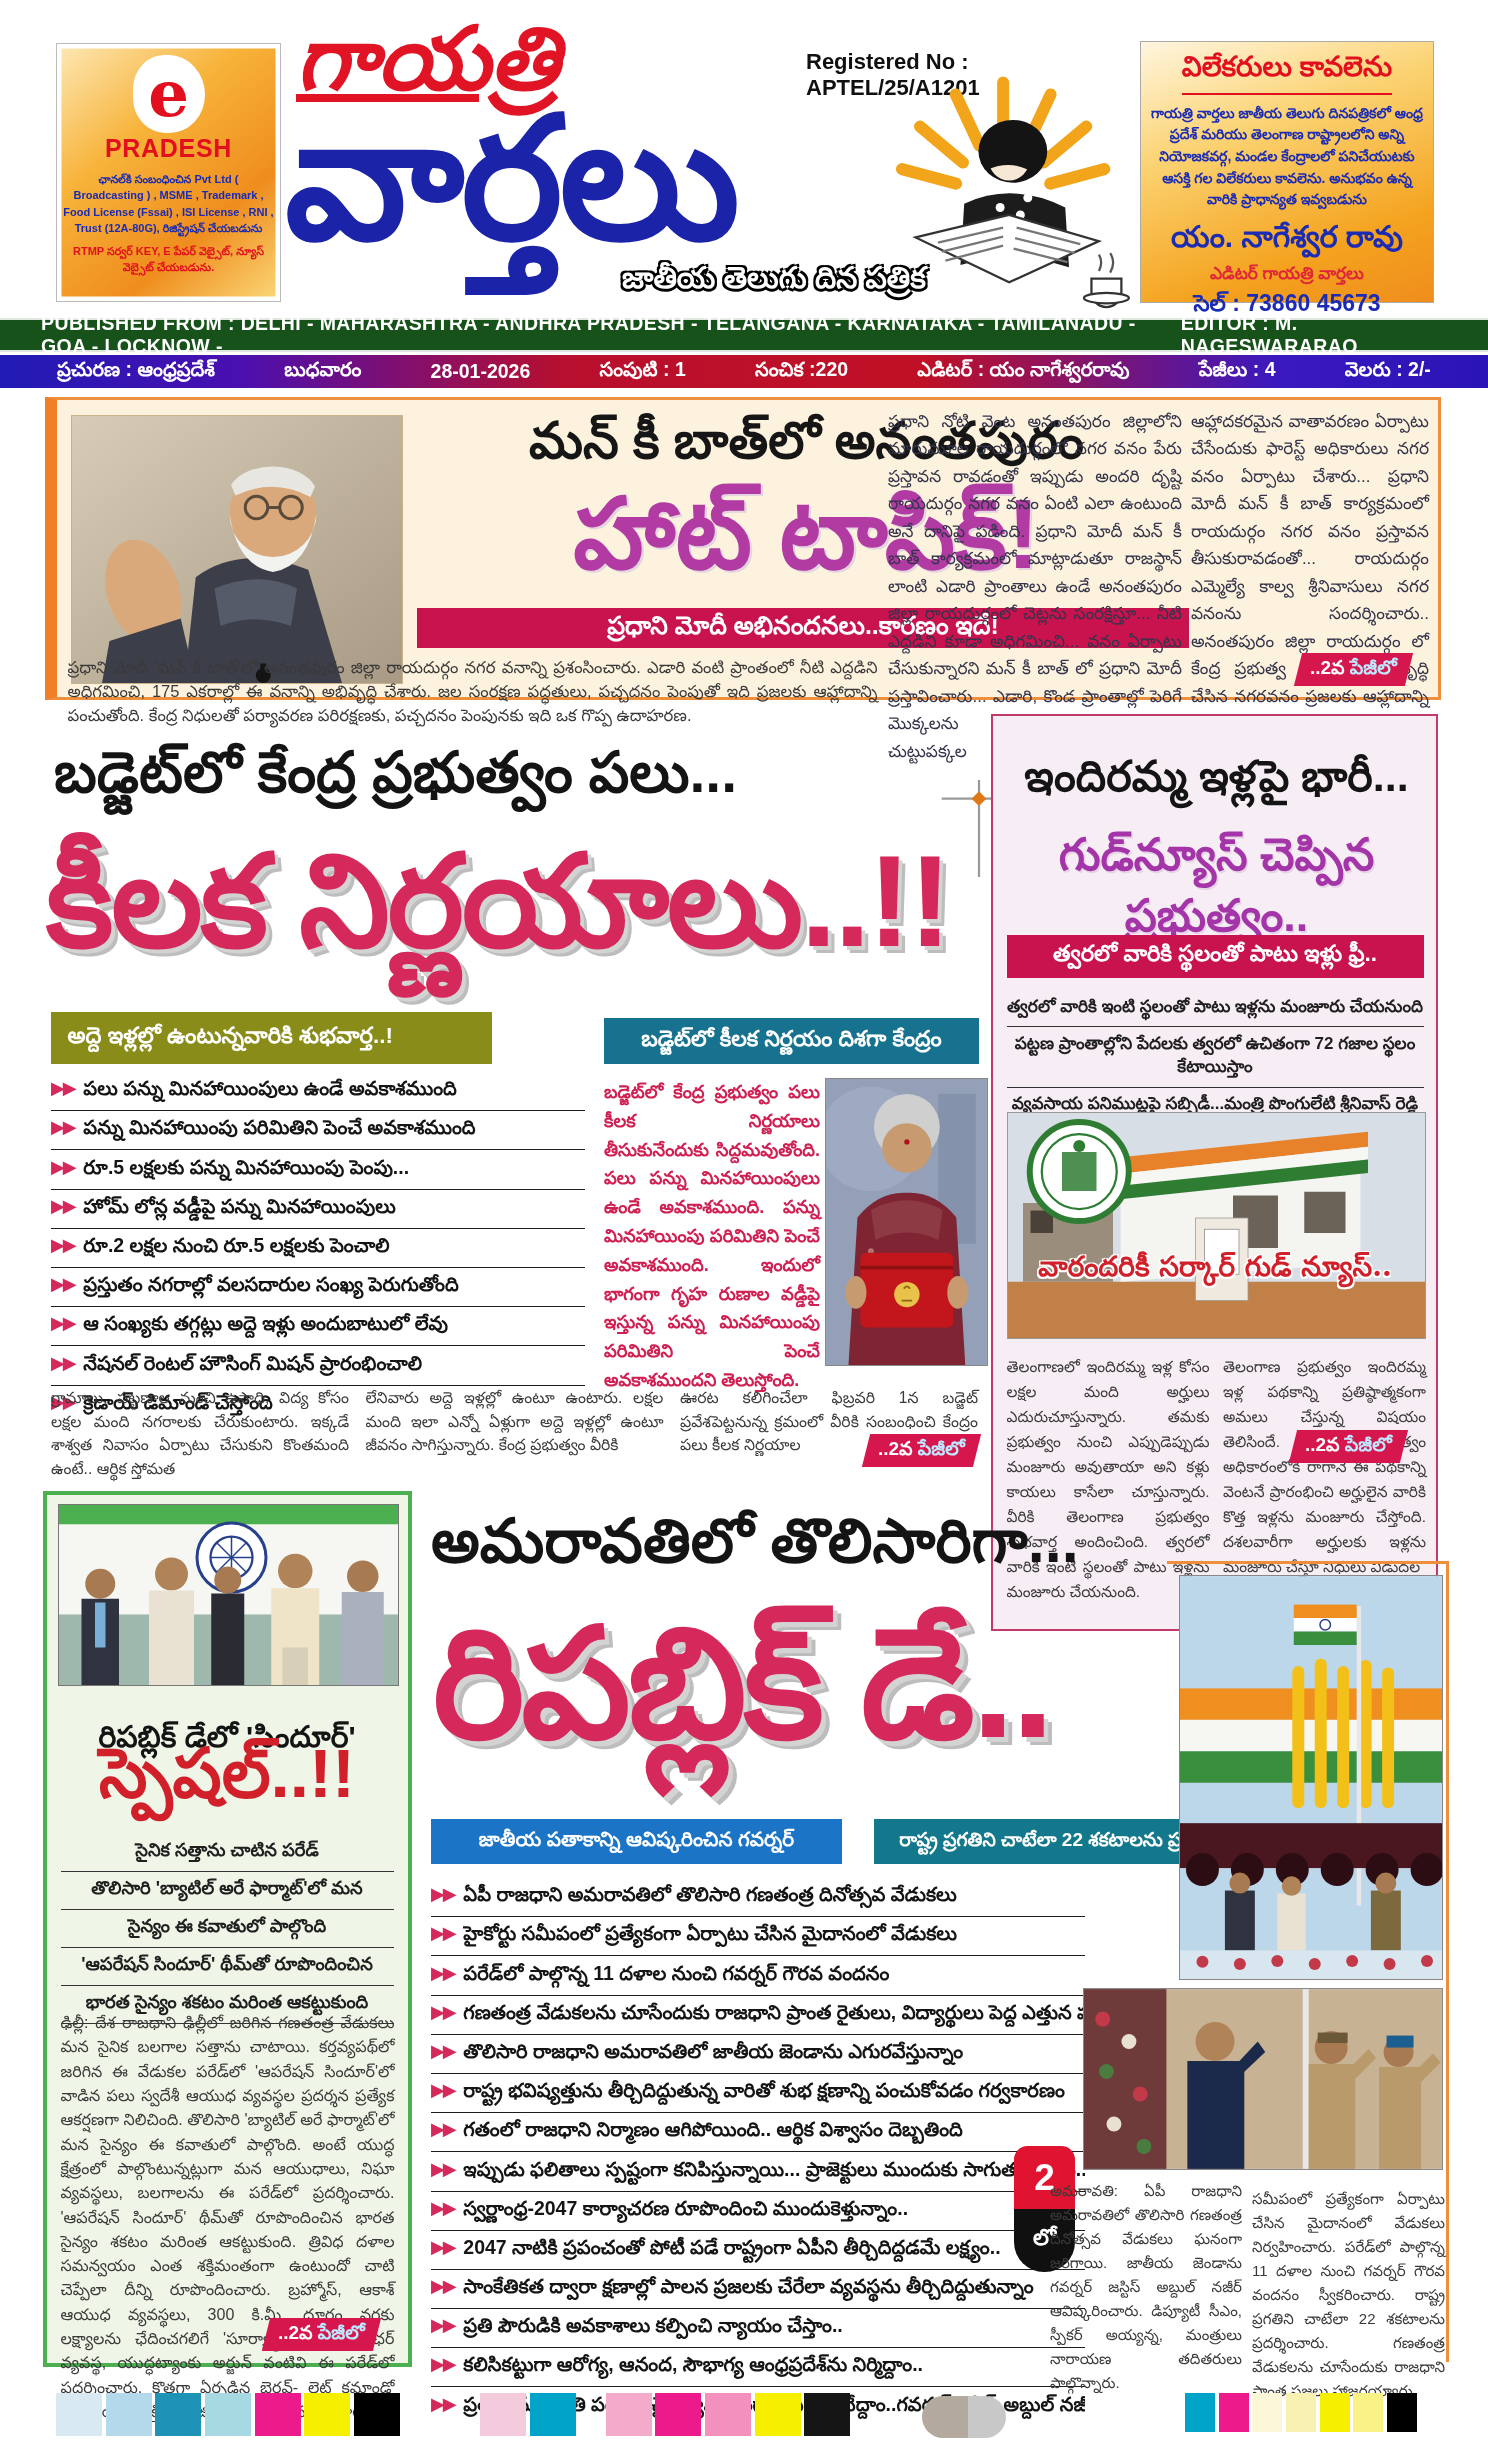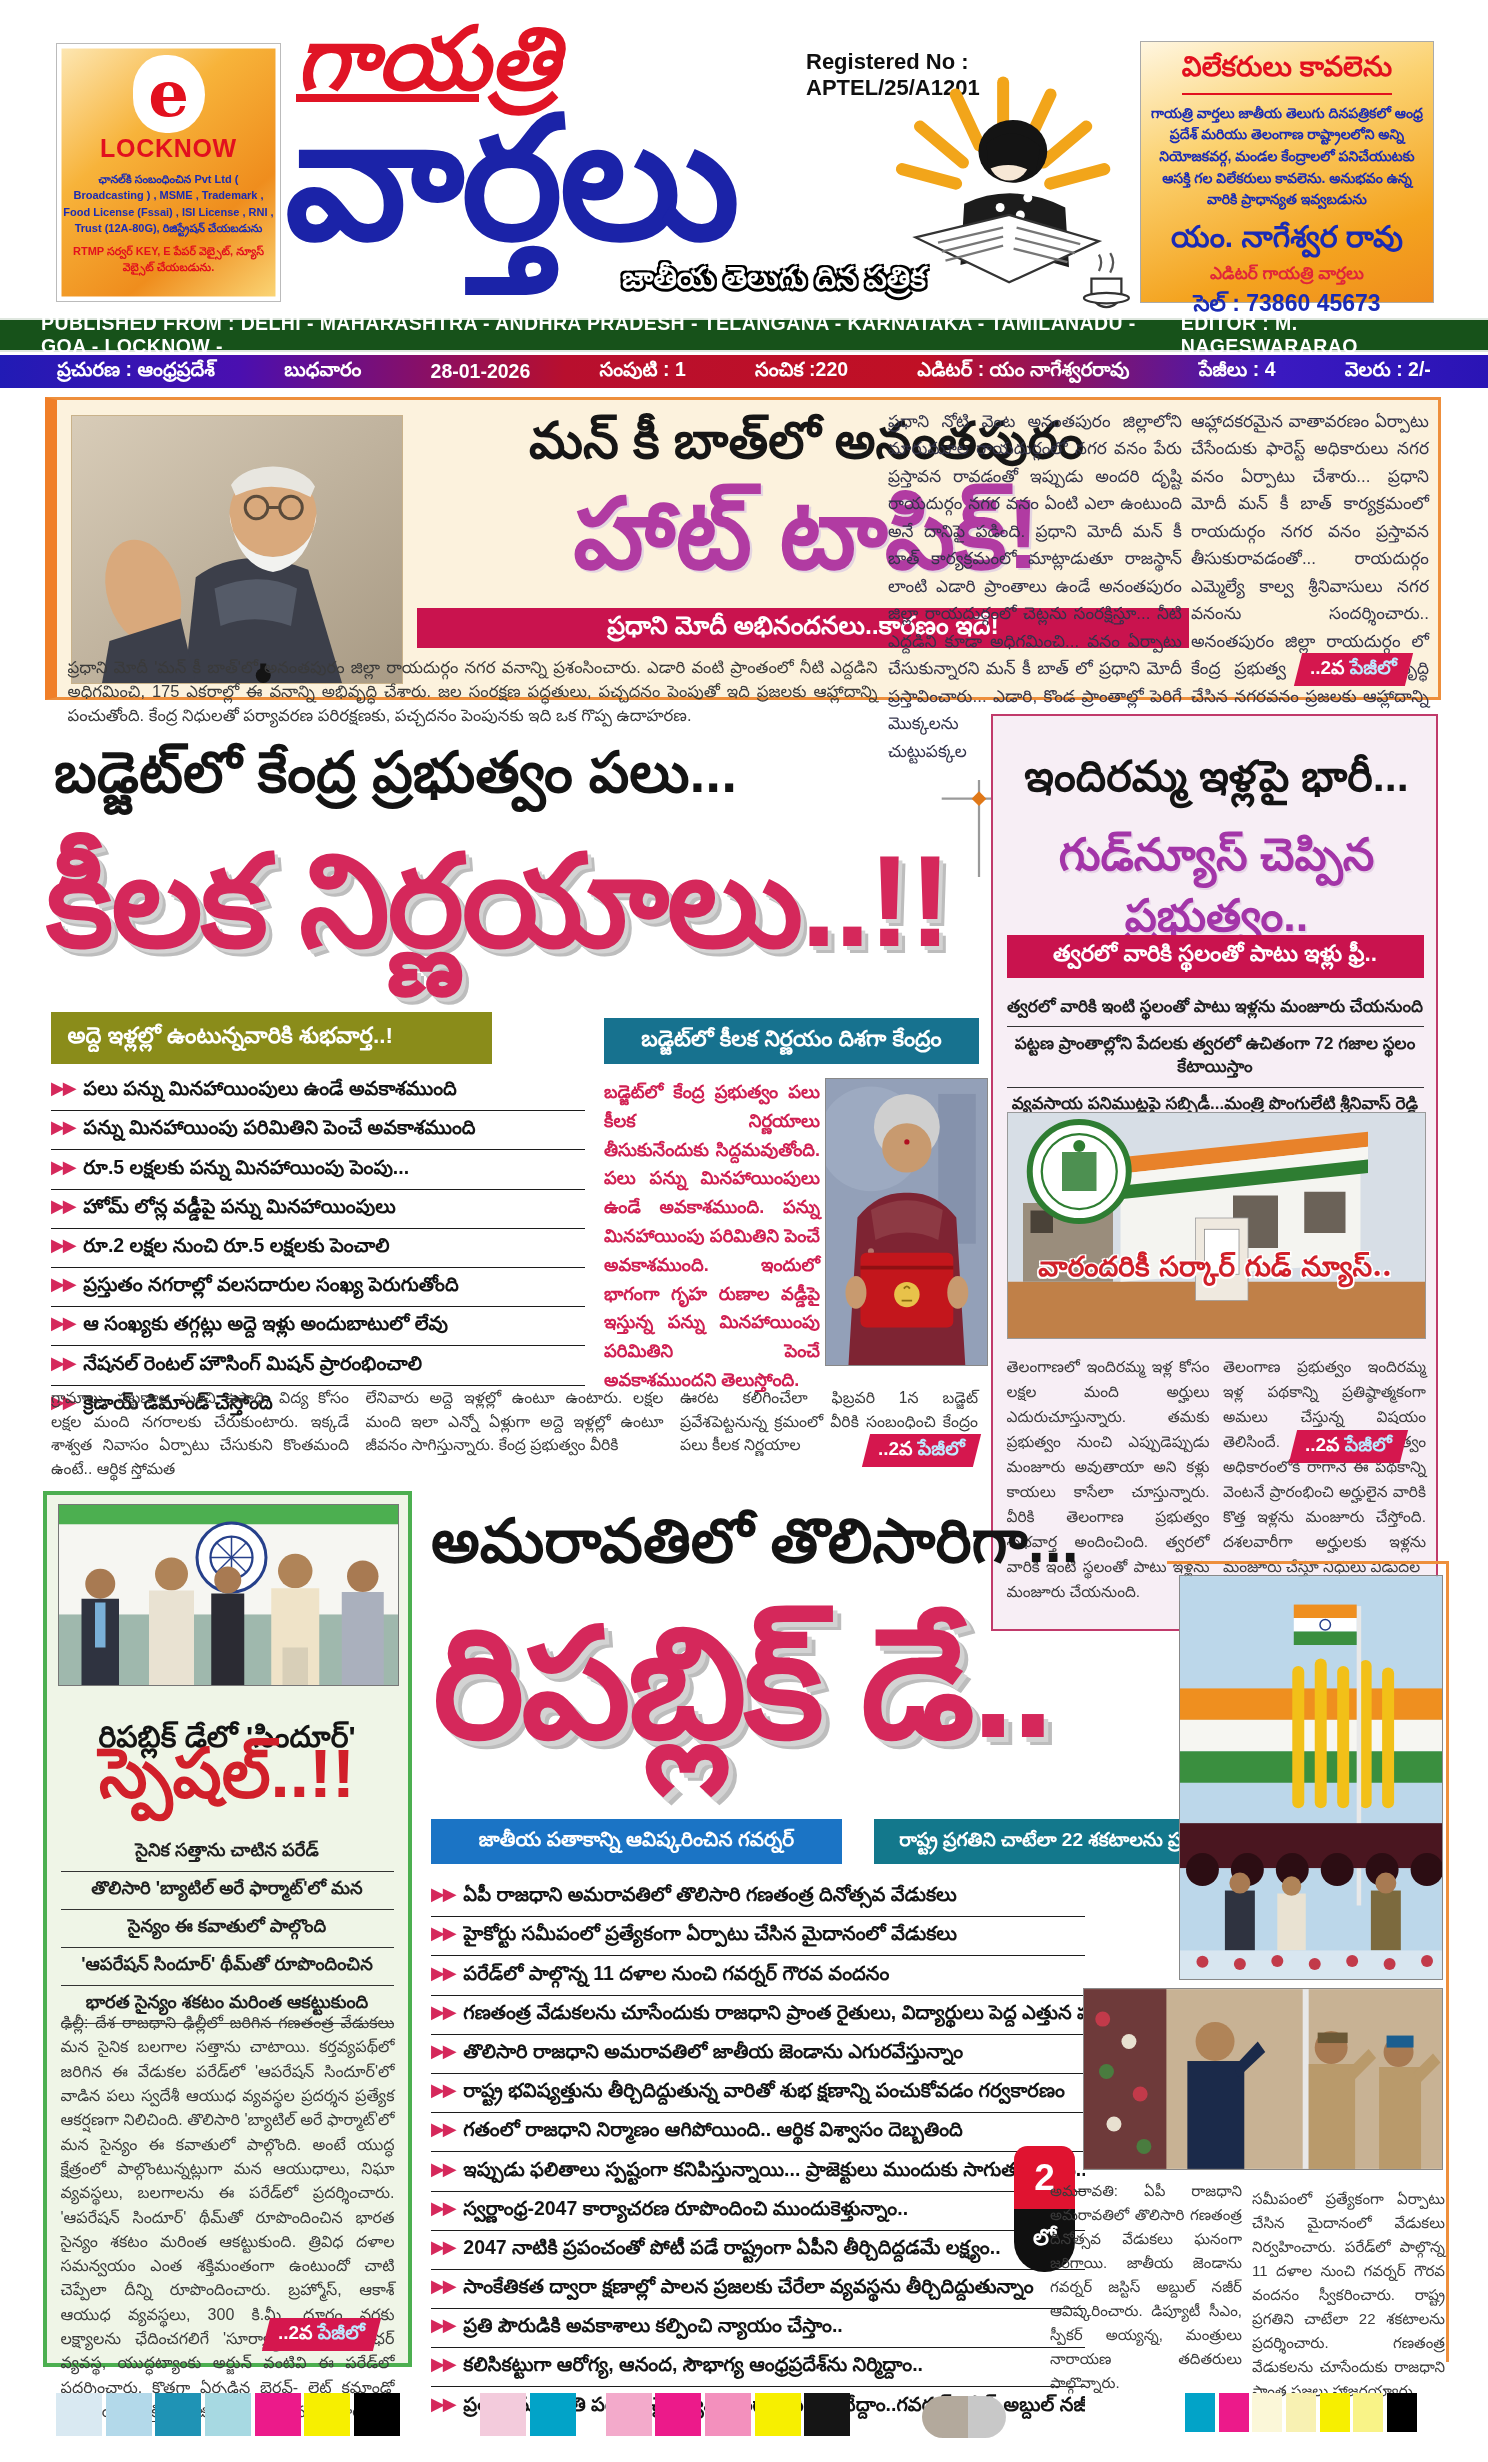--- a/index.html
+++ b/index.html
@@ -140,21 +140,21 @@
 </style>
 </head>
 <body>
 
 <div class="page">
 
   <div class="abs eshagna">
     <div class="e-blob">
         <span>e</span>
       </div>
-    <div class="esh-name">LOCKNOW</div>
+    <div class="esh-name">PRADESH</div>
     <div class="esh-body">ఛానల్‌కి సంబంధించిన Pvt Ltd ( Broadcasting ) , MSME , Trademark , Food License (Fssai) , ISI License , RNI , Trust (12A-80G), రిజిస్ట్రేషన్ చేయబడును</div>
     <div class="esh-red">RTMP సర్వర్ KEY, E పేపర్ వెబ్సైట్, న్యూస్ వెబ్సైట్ చేయబడును.</div>
   </div>
 
   <div class="abs mast-script">గాయత్రి</div>
   <div class="abs mast-main">వార్తలు</div>
   <div class="abs tagline">జాతీయ తెలుగు దిన పత్రిక</div>
   <div class="abs regno">Registered No : APTEL/25/A1201</div>
 
   <div class="abs mast-art">

